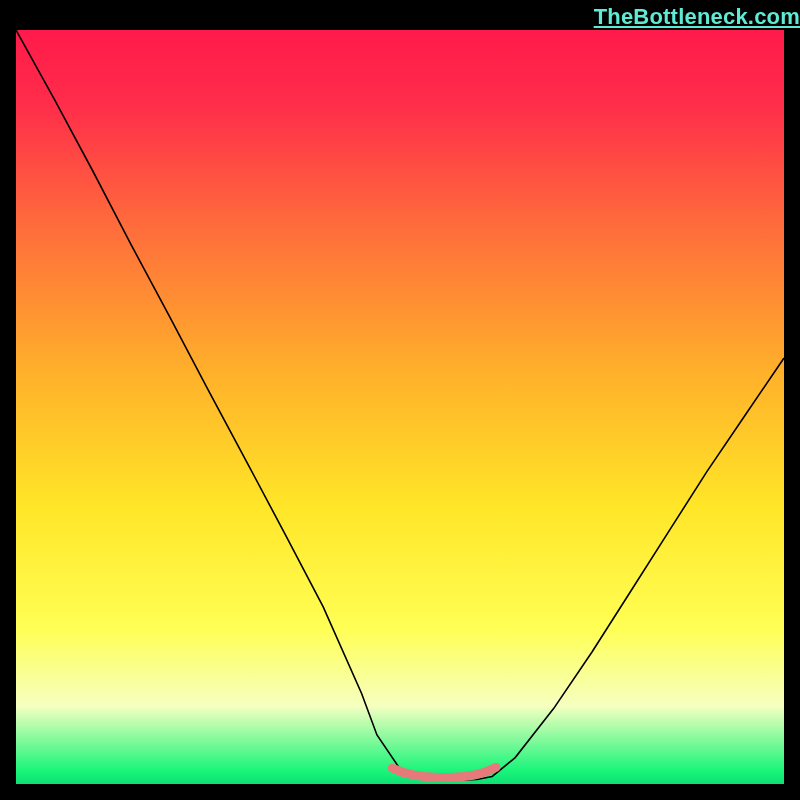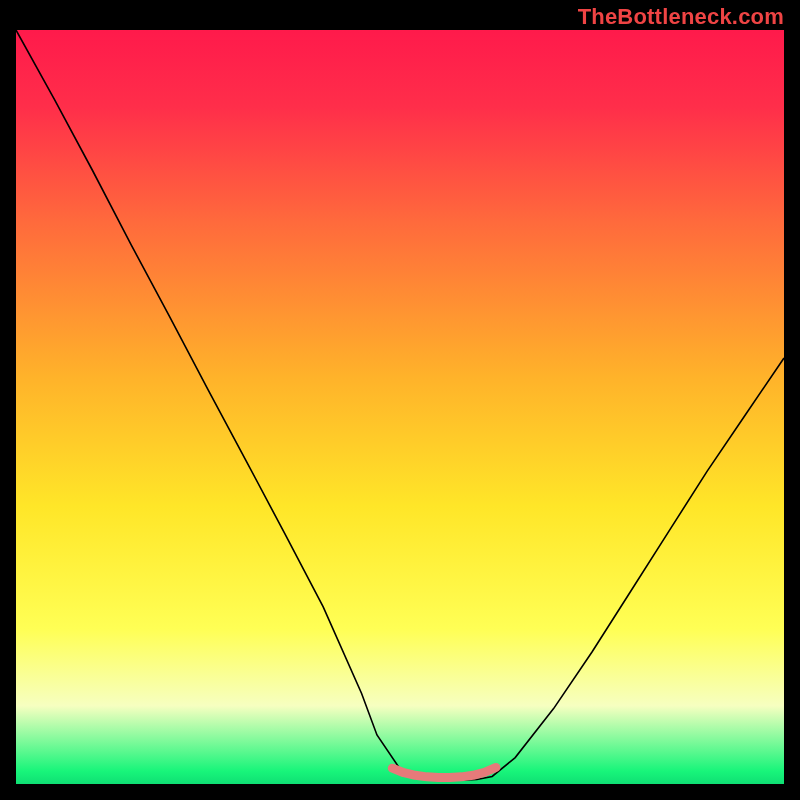--- a/index.html
+++ b/index.html
@@ -29,26 +29,27 @@
   }
   .curve-svg {
     position: absolute;
     left: 0; top: 0;
     width: 768px;
     height: 754px;
   }
   .watermark {
     position: absolute;
     top: 4px;
-    right: 16px;
+    right: 0;
     font-family: Arial, Helvetica, sans-serif;
     font-size: 22px;
     font-weight: 600;
-    color: #ef4444;
+    color: #5eead4;
     letter-spacing: 0.2px;
+    text-decoration: underline;
   }
 </style>
 </head>
 <body>
 
 <div class="stage">
   <div class="watermark">TheBottleneck.com</div>
 
   <div class="plot-area">
     <svg class="gradient" viewBox="0 0 100 100" preserveAspectRatio="none">

